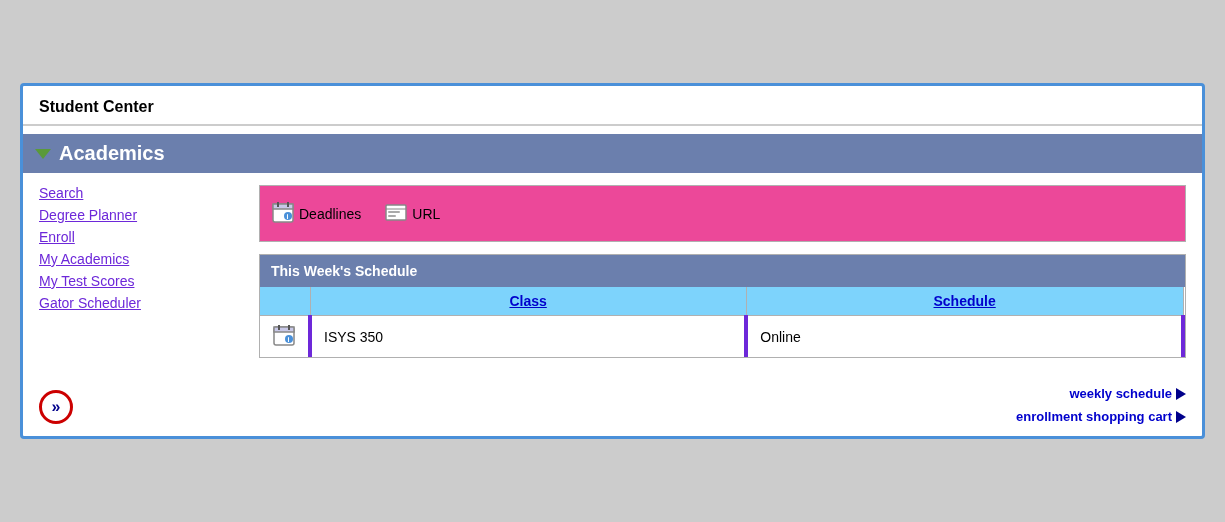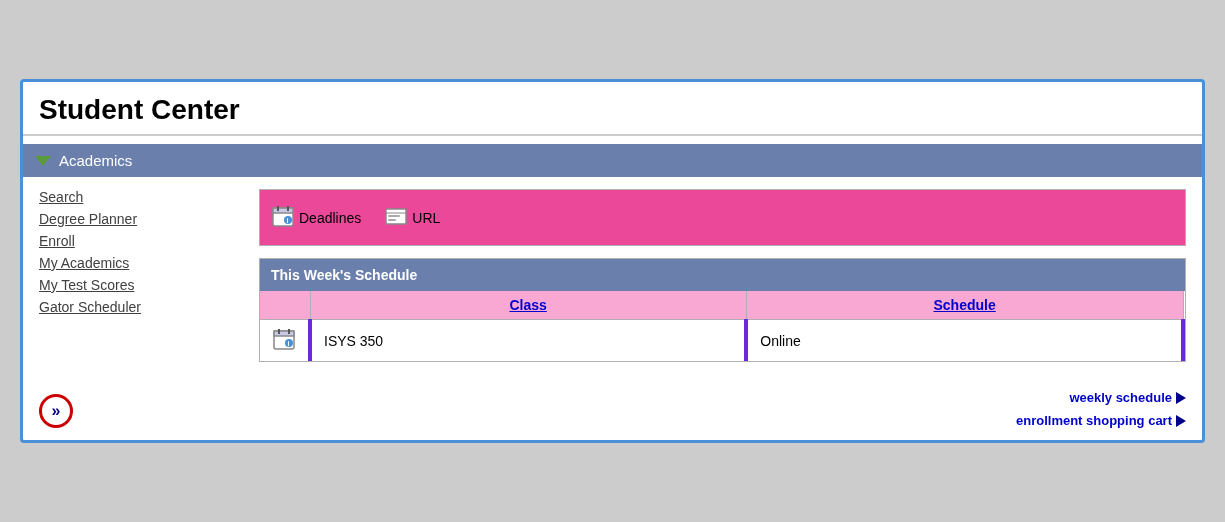--- a/index.html
+++ b/index.html
@@ -19,21 +19,21 @@
       border: 3px solid #4a90d9;
       border-radius: 4px;
       overflow: hidden;
     }
     .page-title {
       padding: 12px 16px 8px 16px;
       border-bottom: 2px solid #ccc;
       margin-bottom: 0;
     }
     .page-title h1 {
-      font-size: 28px;
+      font-size: 16px;
       font-weight: bold;
       color: #000;
     }
     .academics-header {
       background: #6b7fad;
       display: flex;
       align-items: center;
       padding: 8px 12px;
       margin: 8px 0 0 0;
     }
@@ -41,35 +41,35 @@
       width: 0;
       height: 0;
       border-left: 8px solid transparent;
       border-right: 8px solid transparent;
       border-top: 10px solid #5a9a3a;
       margin-right: 8px;
       flex-shrink: 0;
     }
     .academics-header span {
       color: #fff;
-      font-weight: normal;
-      font-size: 15px;
+      font-weight: bold;
+      font-size: 20px;
     }
     .main-content {
       display: flex;
       padding: 12px 16px;
       gap: 20px;
     }
     .left-nav {
       width: 200px;
       flex-shrink: 0;
     }
     .left-nav a {
       display: block;
-      color: #404040;
+      color: #6d28d9;
       text-decoration: underline;
       margin-bottom: 6px;
       font-size: 14px;
     }
     .right-content {
       flex: 1;
     }
     .deadlines-url-bar {
       border: 1px solid #b0b0b0;
       padding: 15px 12px;
@@ -93,21 +93,21 @@
       color: #fff;
       font-weight: bold;
       padding: 8px 11px;
       font-size: 14px;
     }
     .schedule-table {
       width: 100%;
       border-collapse: collapse;
     }
     .schedule-table thead tr th {
-      background: #f9a8d4;
+      background: #7dd3fc;
       padding: 6px 12px;
       border-bottom: 1px solid #b0b0b0;
       border-right: 1px solid #b0b0b0;
       text-align: center;
     }
     .schedule-table thead tr th a {
       color: #0000cc;
       text-decoration: underline;
       font-weight: bold;
     }

